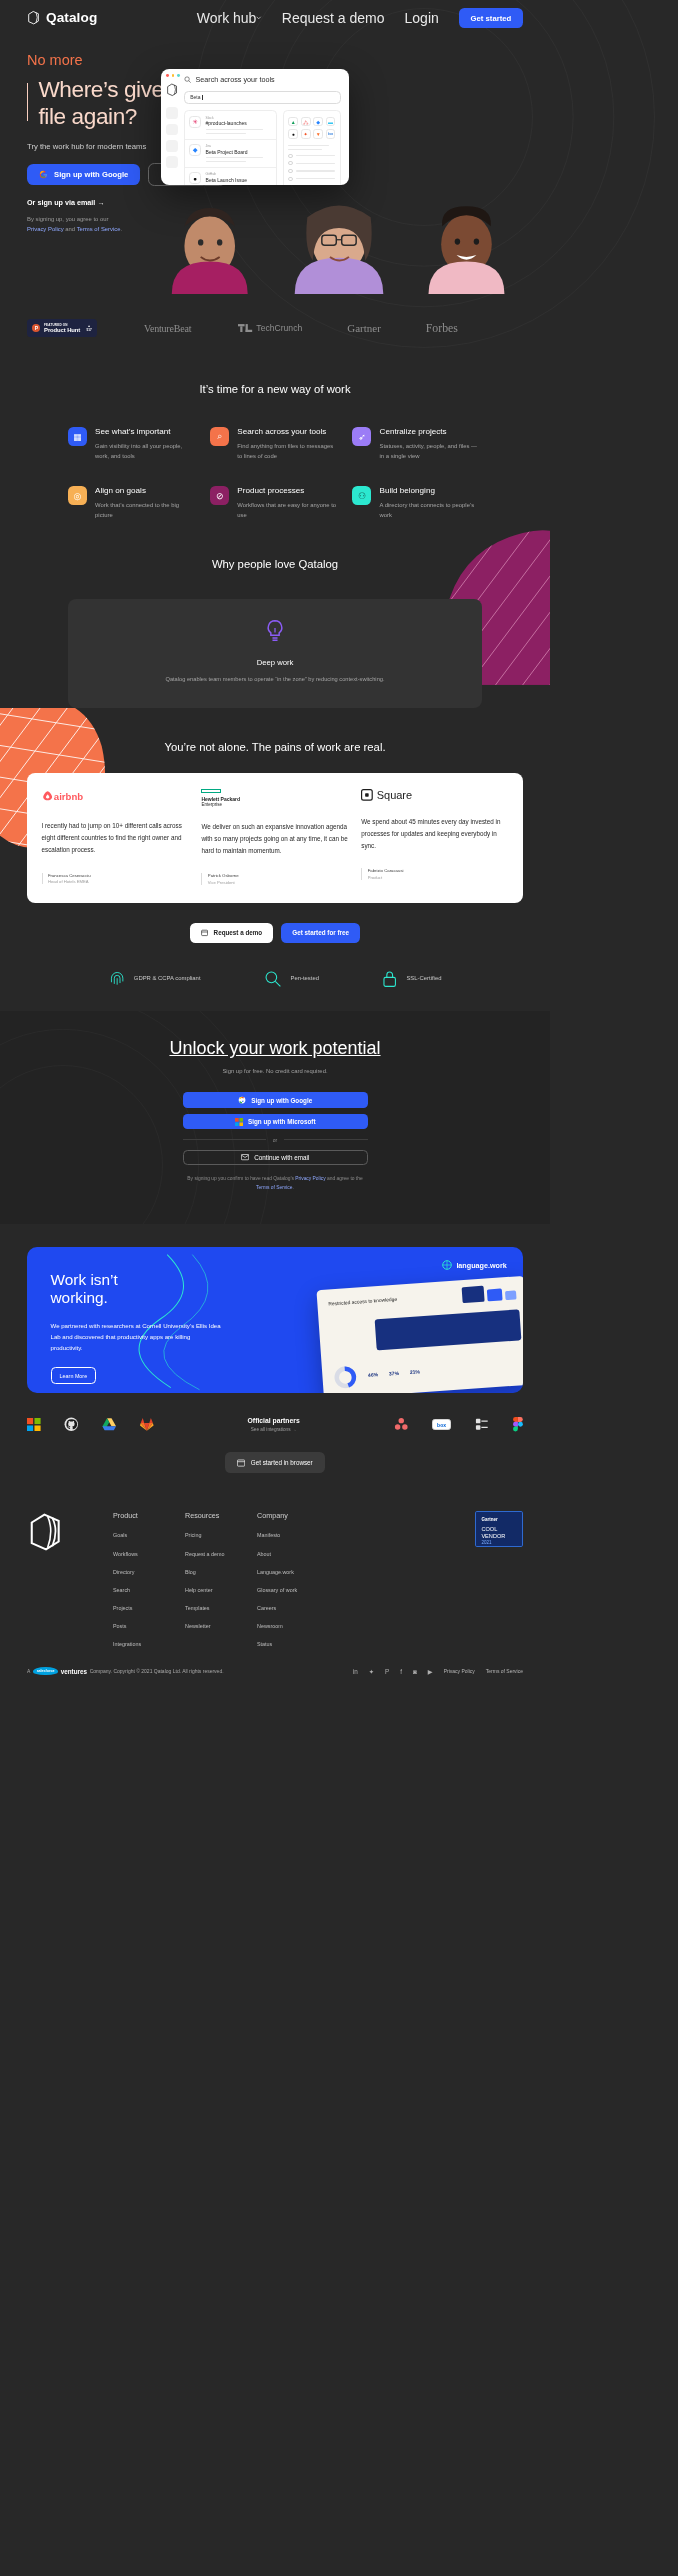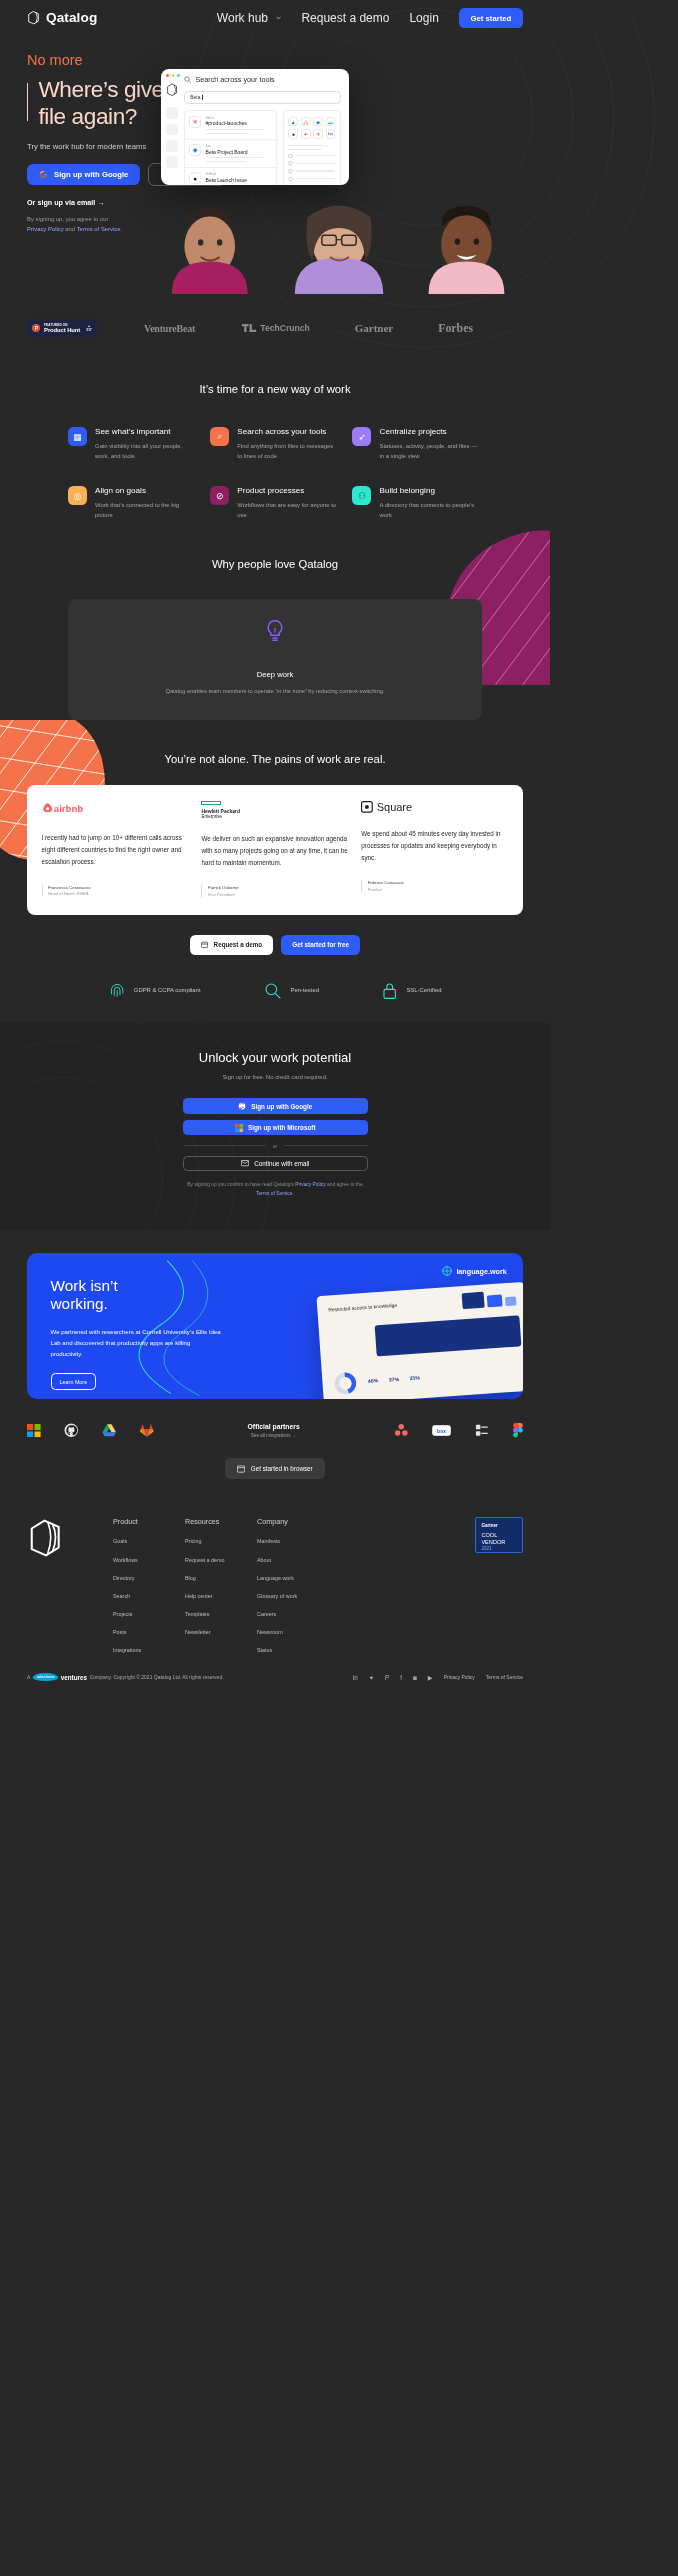--- a/index.html
+++ b/index.html
@@ -9,21 +9,21 @@
     font-family:"Liberation Sans", sans-serif; color:#fff;
     -webkit-font-smoothing:antialiased;
   }
   .sec { position:relative; width:550px; }
 
   
   .nav { height:36px; display:flex; align-items:center; padding:0 27px; position:relative; z-index:9; }
   .brand { display:flex; align-items:center; gap:5.4px; }
   .brand-name { font-size:13.6px; font-weight:600; letter-spacing:0.1px; }
   .nav-right { margin-left:auto; display:flex; align-items:center; gap:20px; }
-  .nav-link { font-size:12px; color:#e9e9e9; display:flex; align-items:center; gap:8px; white-space:nowrap; }
+  .nav-link { font-size:14px; color:#e9e9e9; display:flex; align-items:center; gap:0; white-space:nowrap; }
   .btn-blue { background:#2f5bf6; color:#fff; font-size:7.7px; font-weight:600;
               padding:5.4px 11.8px; border-radius:5.4px; white-space:nowrap; }
 
   
   .hero { height:271px; padding:16.3px 27px 0; position:relative; }
   .hero-rings { position:absolute; right:-109px; top:-154px; width:470px; height:470px; opacity:.5; }
   .eyebrow { color:#f4734a; font-size:14.5px; font-weight:400; margin-bottom:9px; }
   .h1wrap { display:flex; gap:10px; }
   .h1bar { width:1.4px; background:#f9cfc0; margin:5.4px 0 9px; }
   h1 { font-size:22.6px; line-height:1.17; color:#fad9cb; font-weight:400; letter-spacing:-0.4px; }
@@ -71,41 +71,41 @@
 
   
   .logos { display:flex; align-items:center; padding:0 27px; height:42px; gap:0; }
   .ph-badge { background:#1e2340; border-radius:3.6px; padding:3.6px 5.4px; display:flex;
               align-items:center; gap:3.6px; }
   .ph-circ { width:8.1px; height:8.1px; border-radius:50%; background:#da552f;
              display:flex; align-items:center; justify-content:center; font-size:5px; font-weight:700; }
   .ph-t1 { font-size:3px; font-weight:700; letter-spacing:0.2px; }
   .ph-t2 { font-size:5.9px; font-weight:700; letter-spacing:-0.1px; }
   .ph-votes { font-size:3.1px; text-align:center; font-weight:700; margin-left:2.7px; }
-  .press { color:#8e8e8e; font-weight:700; }
+  .press { color:#8e8e8e; font-weight:400; }
   .l-vb { font-family:"Liberation Serif",serif; font-size:10px; letter-spacing:-0.2px; margin-left:47px; }
   .l-tc { font-size:8.6px; margin-left:47px; display:flex; align-items:center; gap:3.6px; }
   .l-gt { font-family:"Liberation Serif",serif; font-size:11px; margin-left:45px; }
   .l-fb { font-family:"Liberation Serif",serif; font-size:11.8px; margin-left:45px; }
 
   
   .h2 { text-align:center; font-size:11.3px; font-weight:400; color:#fff; }
   .feat-grid { display:grid; grid-template-columns:repeat(3,1fr); gap:25px 12.7px;
                padding:32px 68px 0; }
   .feat { display:flex; gap:8.1px; }
   .feat-ico { width:19px; height:19px; border-radius:5.4px; flex:0 0 auto;
               display:flex; align-items:center; justify-content:center; font-size:9px; }
   .feat-h { font-size:8.1px; font-weight:400; color:#fff; }
   .feat-p { font-size:5.9px; color:#a4a4a4; line-height:1.75; margin-top:4.5px; max-width:101px; }
 
   
   .love-wrap { padding:0 68px; display:flex; gap:8.1px; margin-top:29px; position:relative; z-index:2; }
   .love-card { flex:1; background:#333333; border-radius:8.1px; padding:20px 12.7px 23.5px;
                text-align:center; }
-  .love-h { font-size:7.7px; margin-top:24px; }
+  .love-h { font-size:7.7px; margin-top:12px; }
   .love-p { font-size:5.7px; color:#a4a4a4; line-height:1.85; margin-top:7.2px; }
   .magenta { position:absolute; right:-36px; top:-7.2px; width:190px; height:172px; z-index:1; }
 
   
   .orange { position:absolute; left:-43px; top:-25px; width:181px; height:172px; z-index:1; }
   .tcard { margin:20px 27px 0; background:#fff; border-radius:8.1px; padding:16.3px 14.5px 18px;
            display:flex; gap:12.7px; position:relative; z-index:3; }
   .tcol { flex:1; }
   .tquote { font-size:6.3px; color:#272727; line-height:1.9; margin-top:14.5px; }
   .tmeta { margin-top:16.3px; padding-left:5.4px; border-left:0.9px solid #dcdcdc; }
@@ -116,21 +116,21 @@
   .midcta { display:flex; justify-content:center; gap:8.1px; margin-top:20px; }
   .gh-btn { background:#fff; color:#222; font-size:6.3px; font-weight:600; border-radius:5.4px;
             padding:6.3px 11px; display:flex; align-items:center; gap:5.4px; }
   .trust { display:flex; justify-content:center; gap:63px; padding:27px 0 23.5px; }
   .trust-item { display:flex; align-items:center; gap:9px; }
   .trust-t { font-size:5.9px; color:#c9c9c9; line-height:1.6; }
 
   
   .unlock { background:#232323; padding:27px 0 31px; position:relative; overflow:hidden; }
   .unlock-rings { position:absolute; left:-145px; top:-54px; width:416px; height:416px; opacity:.45; }
-  .u-h { text-align:center; font-size:13px; font-weight:400; position:relative; z-index:2; }
+  .u-h { text-align:center; font-size:18px; font-weight:400; position:relative; z-index:2;text-decoration:underline; }
   .u-s { text-align:center; font-size:5.9px; color:#a0a0a0; margin-top:9px; position:relative; z-index:2; }
   .u-form { width:185px; margin:18px auto 0; position:relative; z-index:2; }
   .u-btn { background:#2f5bf6; border-radius:4.5px; height:15.4px; display:flex; align-items:center;
            justify-content:center; gap:5.4px; font-size:6.3px; font-weight:600; margin-bottom:6.3px; }
   .u-or { display:flex; align-items:center; gap:6.3px; margin:7.2px 0; }
   .u-or span { font-size:5px; color:#8c8c8c; }
   .u-or i { flex:1; height:0.9px; background:#3d3d3d; }
   .u-btn2 { border:0.9px solid #5a5a5a; border-radius:4.5px; height:15.4px; display:flex;
             align-items:center; justify-content:center; gap:5.4px; font-size:6.3px; }
   .u-legal { font-size:4.9px; color:#8c8c8c; text-align:center; margin-top:10px; line-height:1.8; }

